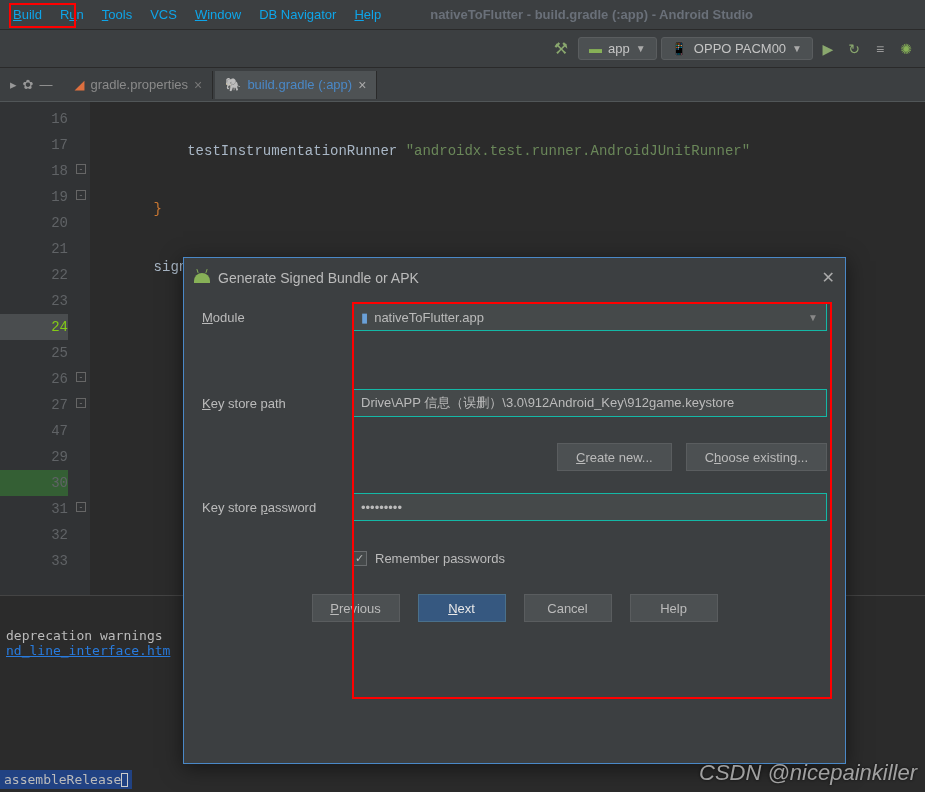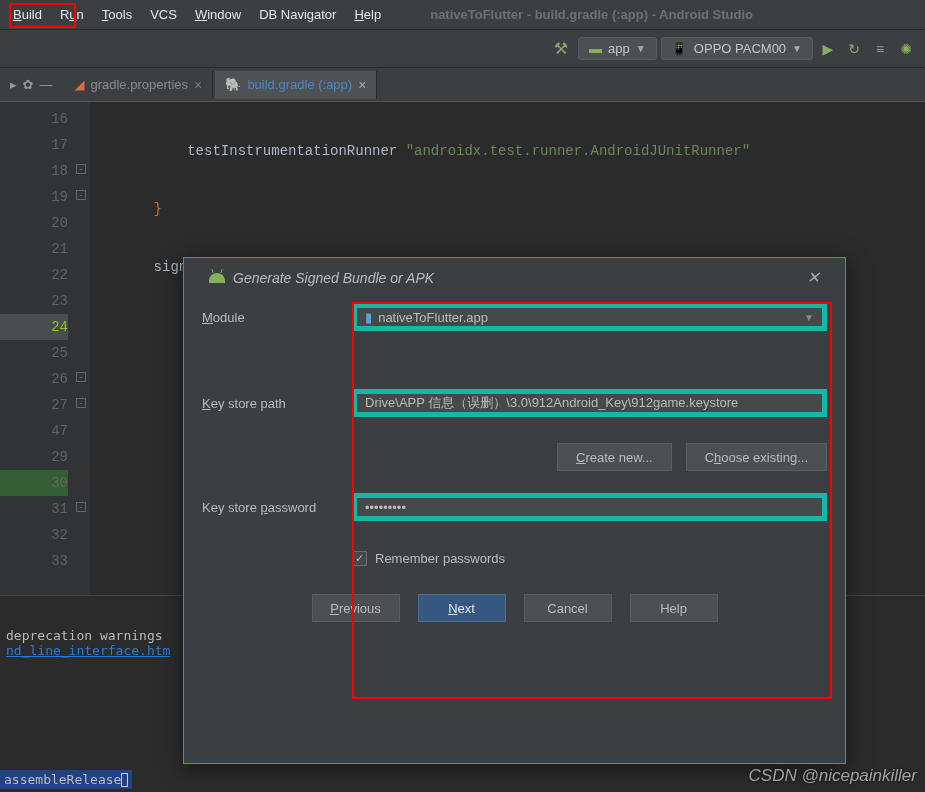--- a/index.html
+++ b/index.html
@@ -12,21 +12,21 @@
   overflow: hidden;
   position: relative;
 }
 .menubar {
   display: flex; align-items: center;
   height: 30px;
   background: #3c3f41;
   border-bottom: 1px solid #2a2a2a;
   padding: 0 4px;
 }
-.menu-item { padding: 4px 9px; color: #e5e5e5; cursor: pointer; }
+.menu-item { padding: 4px 9px; color: #0ea5e9; cursor: pointer; }
 .menu-item .ul { text-decoration: underline; }
 .menu-highlight { position: absolute; left: 9px; top: 3px; width: 67px; height: 25px; border: 2px solid #ff0000; pointer-events: none; }
 .proj-title { margin-left: 40px; color: #6a7079; font-weight: bold; }
 .toolbar {
   display: flex; align-items: center; justify-content: flex-end;
   height: 38px; background: #3c3f41; border-bottom: 1px solid #2a2a2a;
   padding: 0 8px; gap: 4px;
 }
 .hammer { color: #8aa86e; font-size: 16px; margin-right: 6px; }
 .combo {
@@ -86,36 +86,36 @@
 .dialog {
   position: absolute;
   left: 183px; top: 257px;
   width: 663px; height: 507px;
   background: #3c3f41;
   border: 1px solid #4a88c7;
   box-shadow: 0 4px 20px rgba(0,0,0,.5);
 }
 .dlg-title {
   display: flex; align-items: center; gap: 8px;
-  padding: 10px 25px;
-  color: #bbbbbb; font-size: 14px; font-style: italic;
+  padding: 10px 10px;
+  color: #bbbbbb; font-size: 14px;
 }
 .dlg-title .android-head { width:16px; height:10px; background:#87b157; border-radius: 8px 8px 0 0; position:relative;}
 .dlg-title .android-head:before, .dlg-title .android-head:after { content:""; position:absolute; width:1px; height:4px; background:#87b157; top:-4px; }
 .dlg-title .android-head:before { left:3px; transform:rotate(-20deg);}
 .dlg-title .android-head:after { right:3px; transform:rotate(20deg);}
 .dlg-close { margin-left:auto; color:#aaa; font-size:16px; cursor:pointer;}
 .dlg-body { padding: 6px 18px 0 18px; }
 .form-row { display:flex; align-items:center; margin-bottom: 30px; }
 .form-row.tall { margin-bottom: 58px; }
 .form-row label { width: 150px; color: #bbbbbb; font-size: 13px;}
 .form-row label .ul { text-decoration: underline; }
 .fld-wrap { flex:1; display:flex; gap:8px; align-items:center;}
 .textfield {
-  flex:1; height: 28px; background: #45494a; border: 5px solid #14b8a6;
+  flex:1; height: 28px; background: #45494a; border: 1px solid #14b8a6;
   color: #bbbbbb; padding: 0 8px; font-size: 13px;
   display:flex; align-items:center; overflow:hidden; white-space:nowrap;
 }
 .select { justify-content: space-between; }
 .select .chev { color:#888; font-size:10px;}
 .mod-icon { color:#6aa0d8; margin-right:6px;}
 .btn {
   height: 28px; padding: 0 18px;
   background: #4c5052; border: 1px solid #5a5d5f;
   color: #bbbbbb; display:flex; align-items:center; justify-content:center;
@@ -123,21 +123,21 @@
 }
 .btn .ul { text-decoration: underline; }
 .btn.primary { background:#365880; border-color:#4a708b; color:#e8e8e8; font-weight:500;}
 .kpbtn-row { display:flex; justify-content:flex-end; gap:14px; margin: -4px 0 22px 150px;}
 .folder-icon { color:#888; margin-left:6px; cursor:pointer;}
 .checkbox-row { display:flex; align-items:center; gap:8px; margin:12px 0 20px 150px; color:#bbbbbb;}
 .checkbox { width:15px; height:15px; background:#45494a; border:1px solid #6a6d6f; display:flex; align-items:center; justify-content:center; color:#bbb; font-size:11px;}
 .dlg-footer { display:flex; justify-content:center; gap:18px; padding: 8px 0 14px 0; border-top: none;}
 .dlg-footer .btn { width: 88px; }
 .red-box { position:absolute; left: 168px; top: 44px; width: 480px; height: 397px; border: 2px solid #ff0000; pointer-events:none;}
-.watermark { position:absolute; right:8px; bottom:6px; color:#c9c9c9; font-size:17px; font-style:italic; opacity:.75; text-shadow:0 0 3px #000;}
+.watermark { position:absolute; right:8px; bottom:6px; color:#c9c9c9; font-size:22px; font-style:italic; opacity:.75; text-shadow:0 0 3px #000;}
 </style>
 </head>
 <body>
 
 <div class="menubar">
   <div class="menu-item"><span class="ul">B</span><span>uild</span></div>
   <div class="menu-item">R<span class="ul">u</span>n</div>
   <div class="menu-item"><span class="ul">T</span>ools</div>
   <div class="menu-item">VCS</div>
   <div class="menu-item"><span class="ul">W</span>indow</div>

